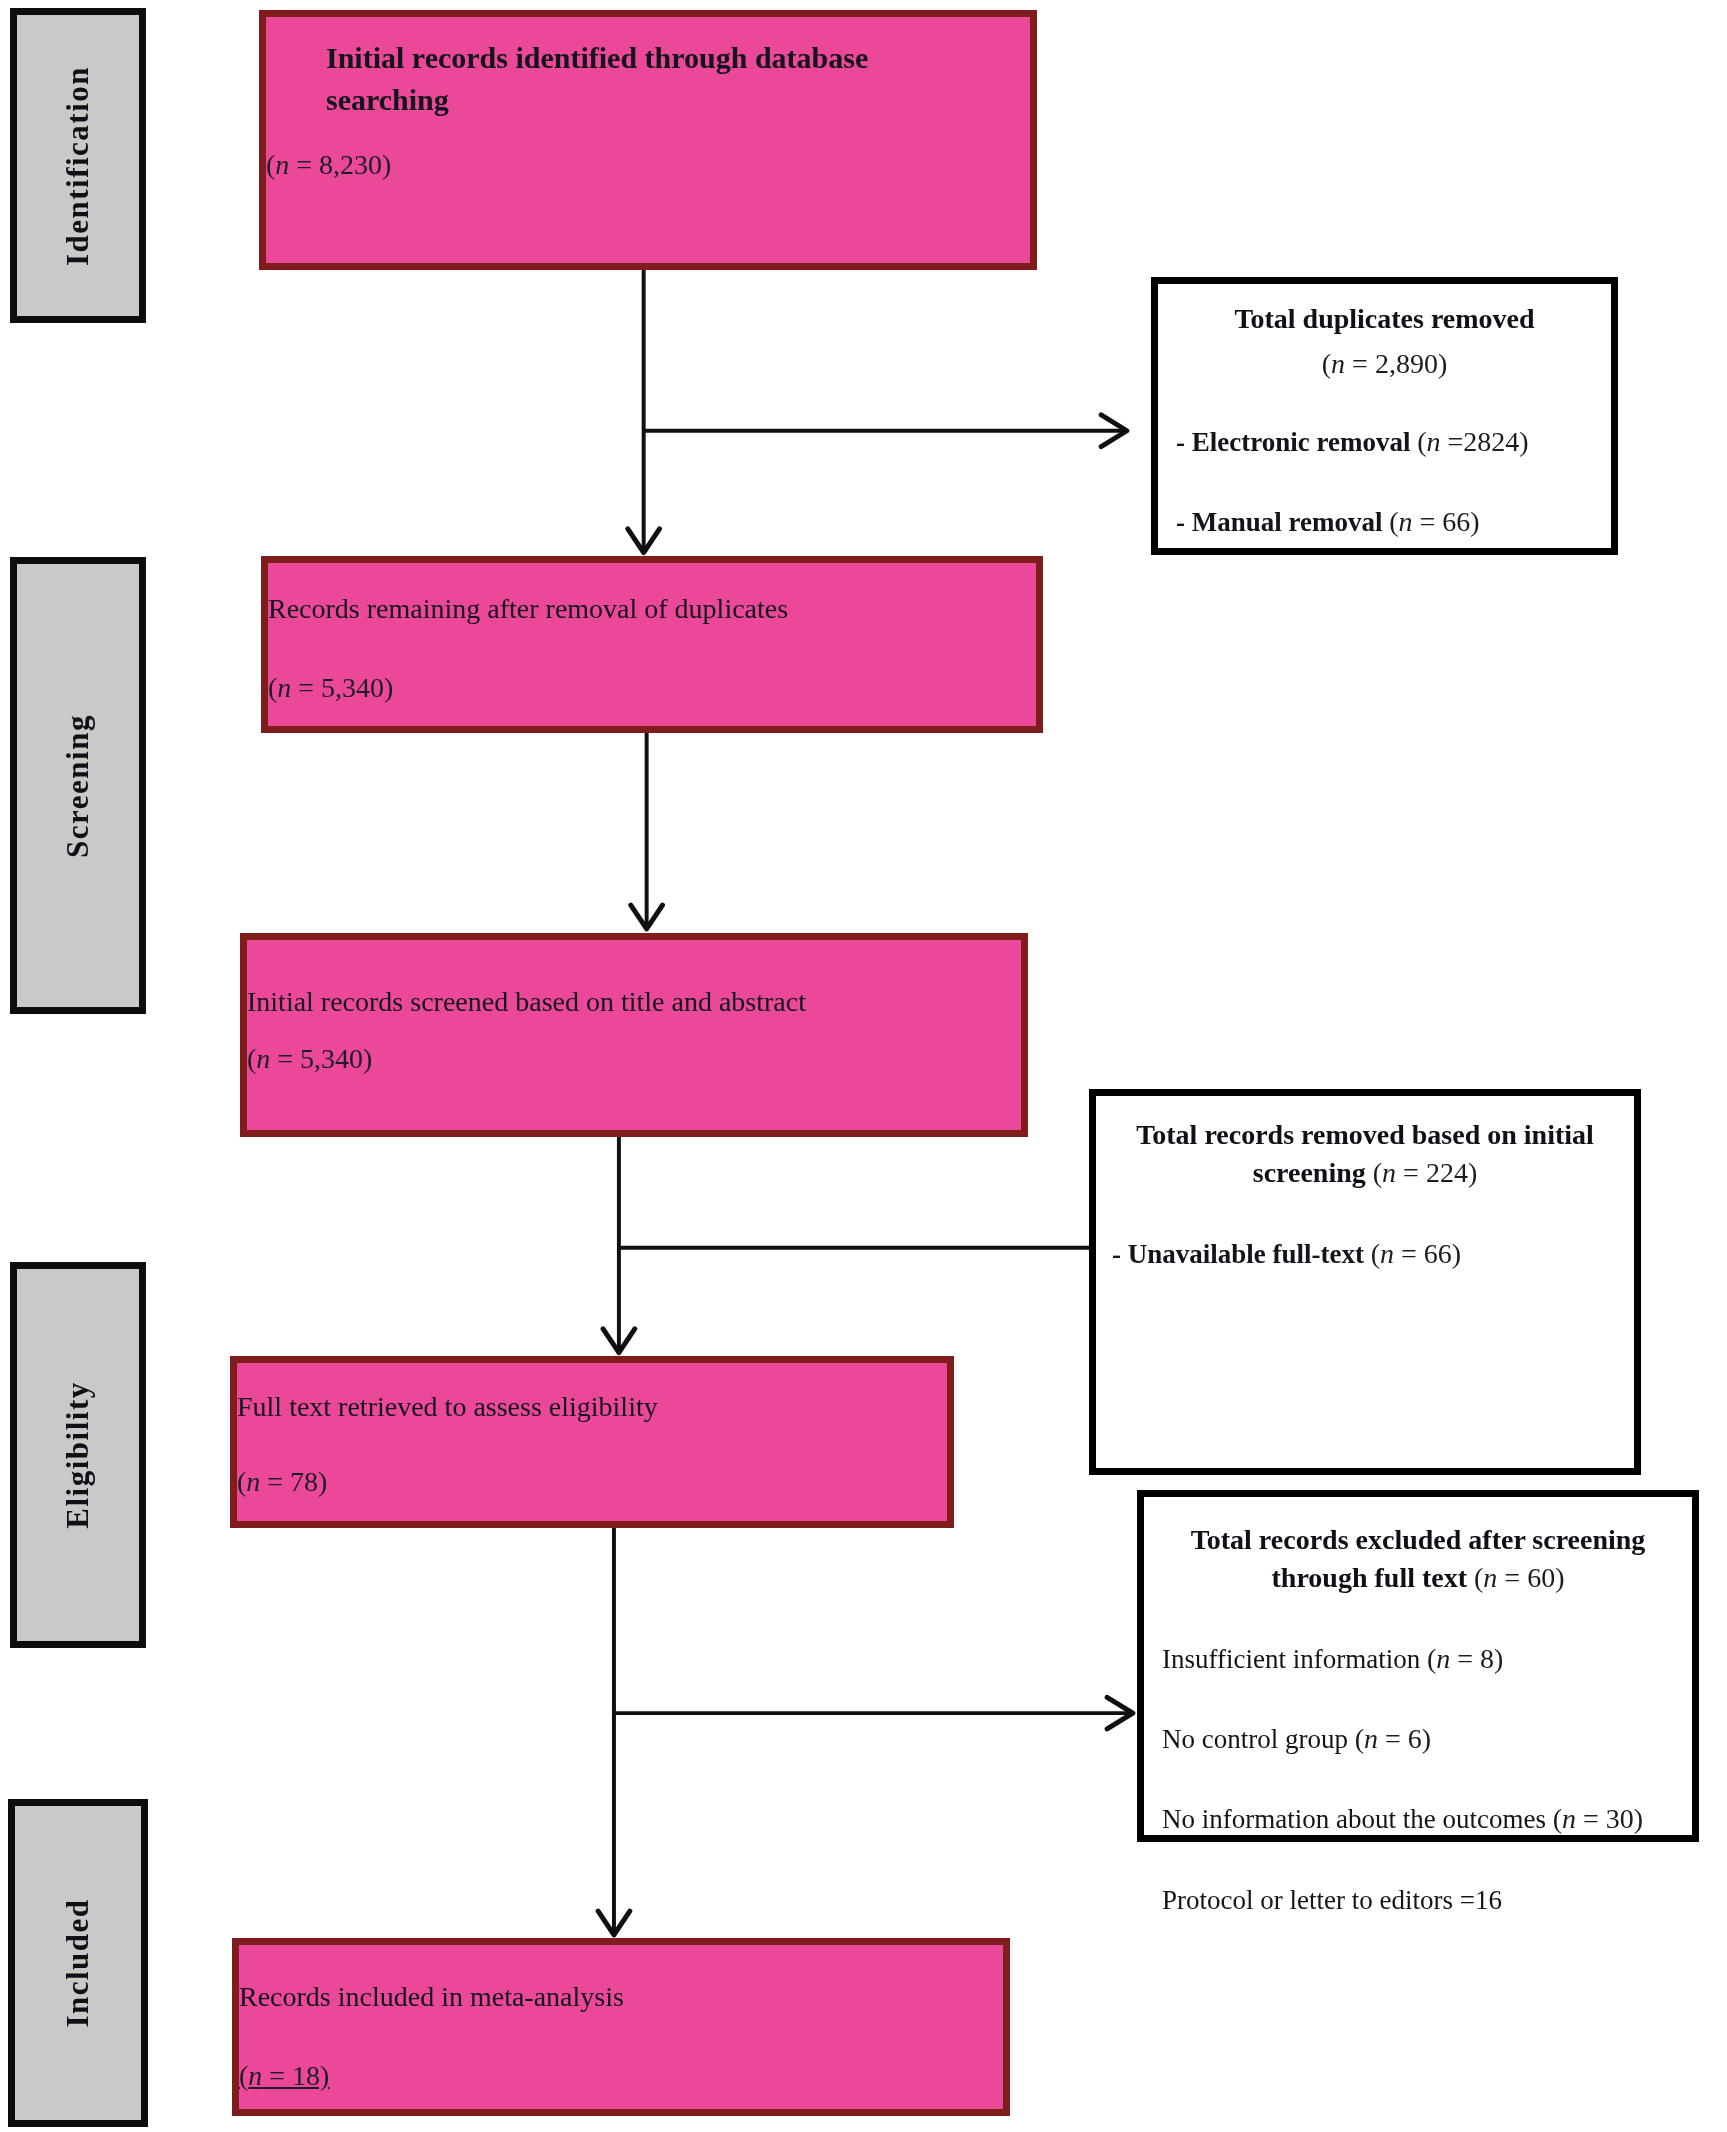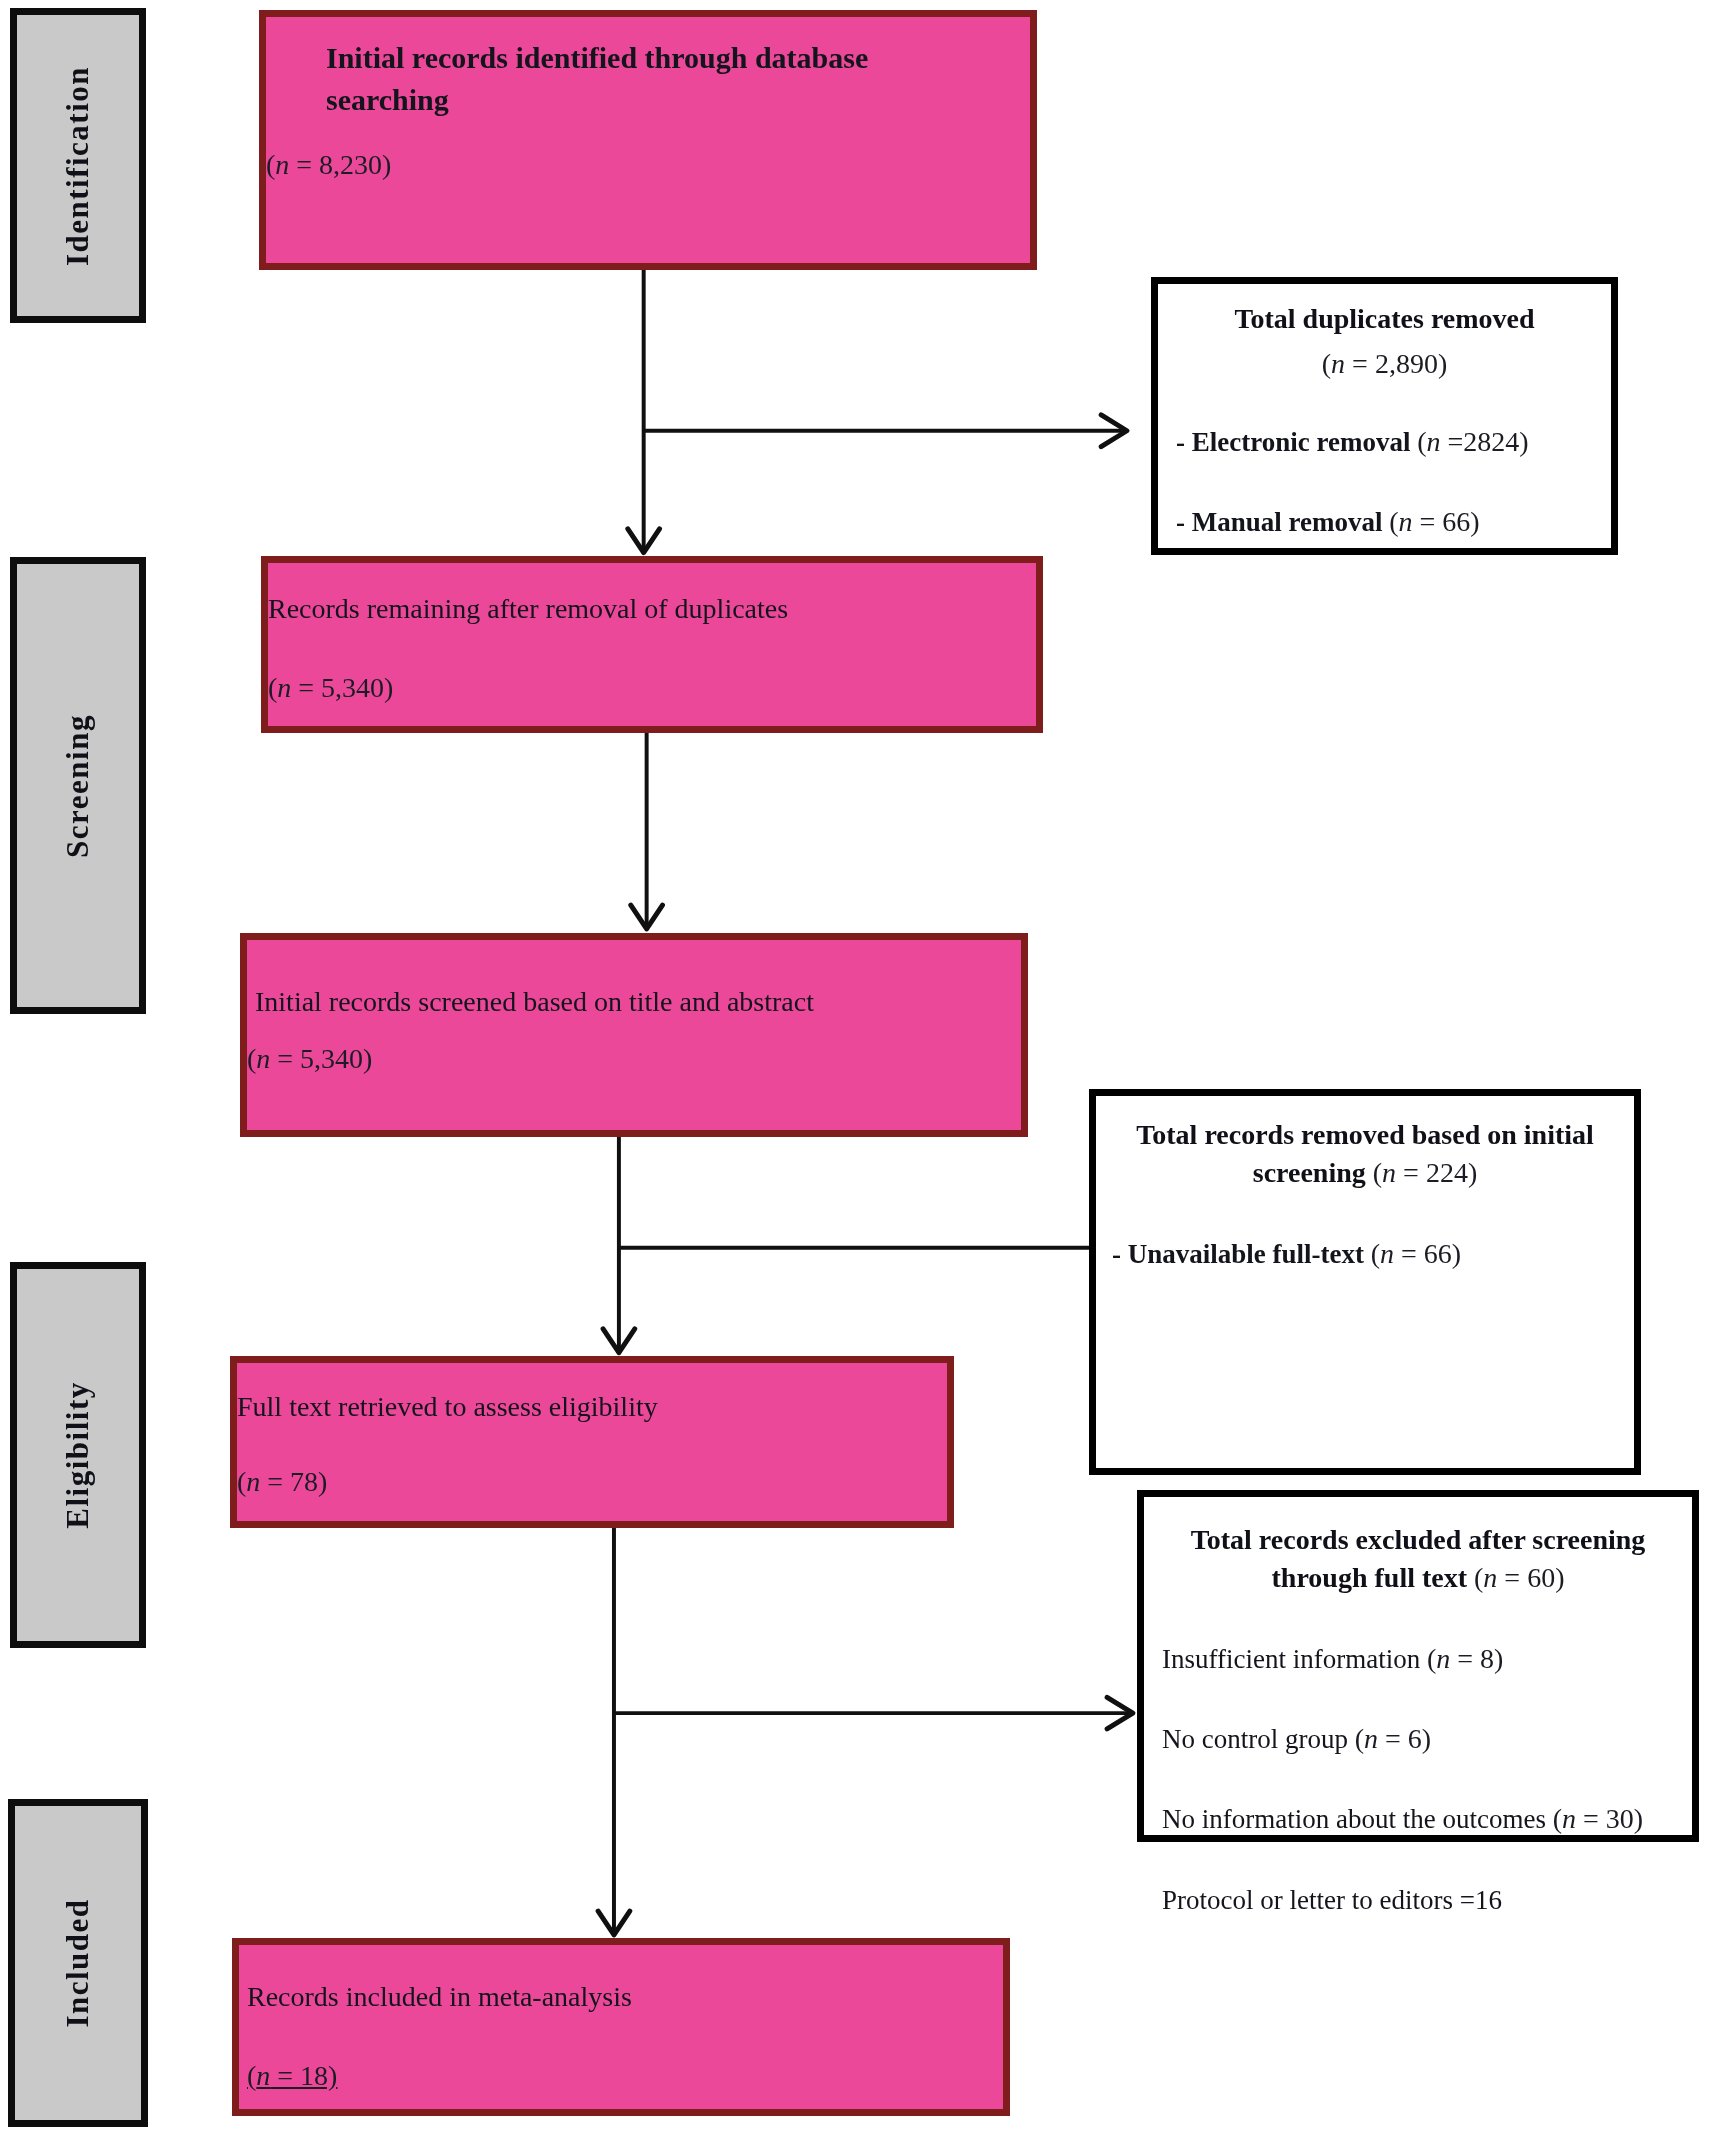--- a/index.html
+++ b/index.html
@@ -50,28 +50,28 @@
 
   .fb1 { left: 259px; top: 10px;   width: 778px; height: 260px; }
   .fb1 .fb-title { font-weight: bold; font-size: 30px; max-width: 644px; margin: 20px auto 0; }
   .fb1 .count { display: block; margin-top: 28px; }
 
   .fb2 { left: 261px; top: 556px;  width: 782px; height: 177px; }
   .fb2 .fb-title { margin-top: 26px; }
   .fb2 .count { display: block; margin-top: 44px; }
 
   .fb3 { left: 240px; top: 933px;  width: 788px; height: 204px; }
-  .fb3 .fb-title { margin-top: 42px; margin-left: 8px; }
+  .fb3 .fb-title { margin-top: 42px; }
   .fb3 .count { display: block; margin-top: 22px; }
 
   .fb4 { left: 230px; top: 1356px; width: 724px; height: 172px; }
   .fb4 .fb-title { margin-top: 24px; }
   .fb4 .count { display: block; margin-top: 40px; }
 
-  .fb5 { left: 232px; top: 1938px; width: 778px; height: 178px; padding-left: 8px; }
+  .fb5 { left: 232px; top: 1938px; width: 778px; height: 178px; }
   .fb5 .fb-title { margin-top: 32px; }
   .fb5 .count { display: block; margin-top: 44px; text-decoration: underline; }
 
   
   .side-box {
     position: absolute;
     background: #ffffff;
     border: 7px solid #000000;
     box-sizing: border-box;
   }

